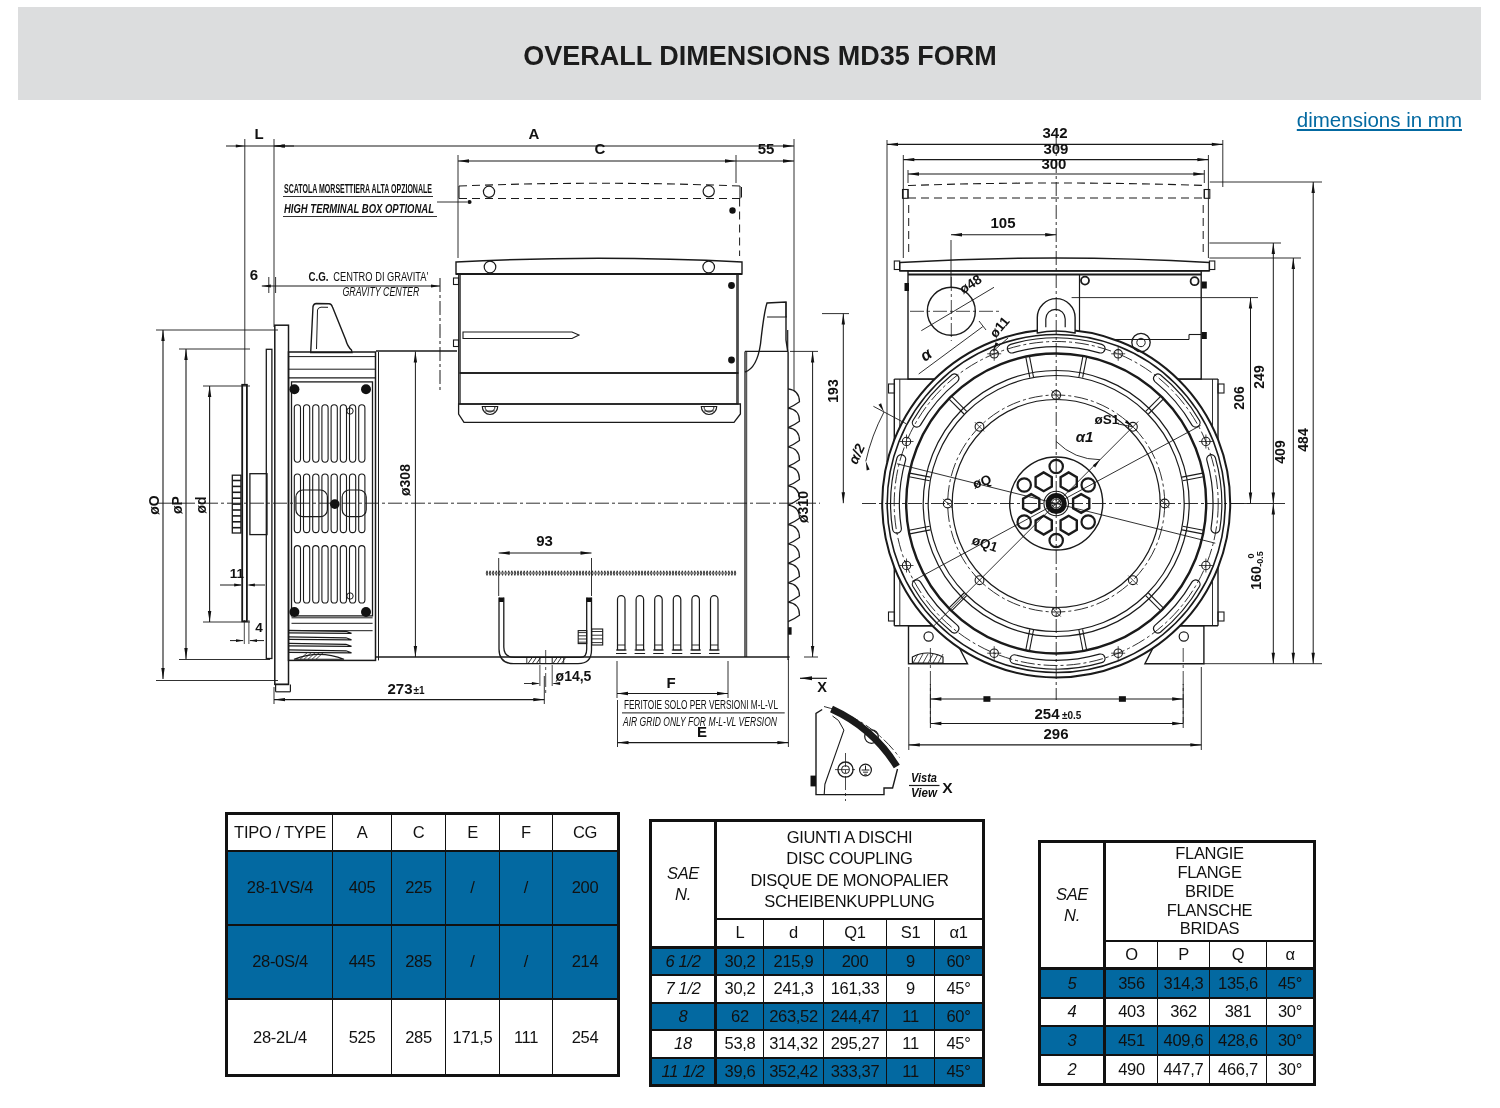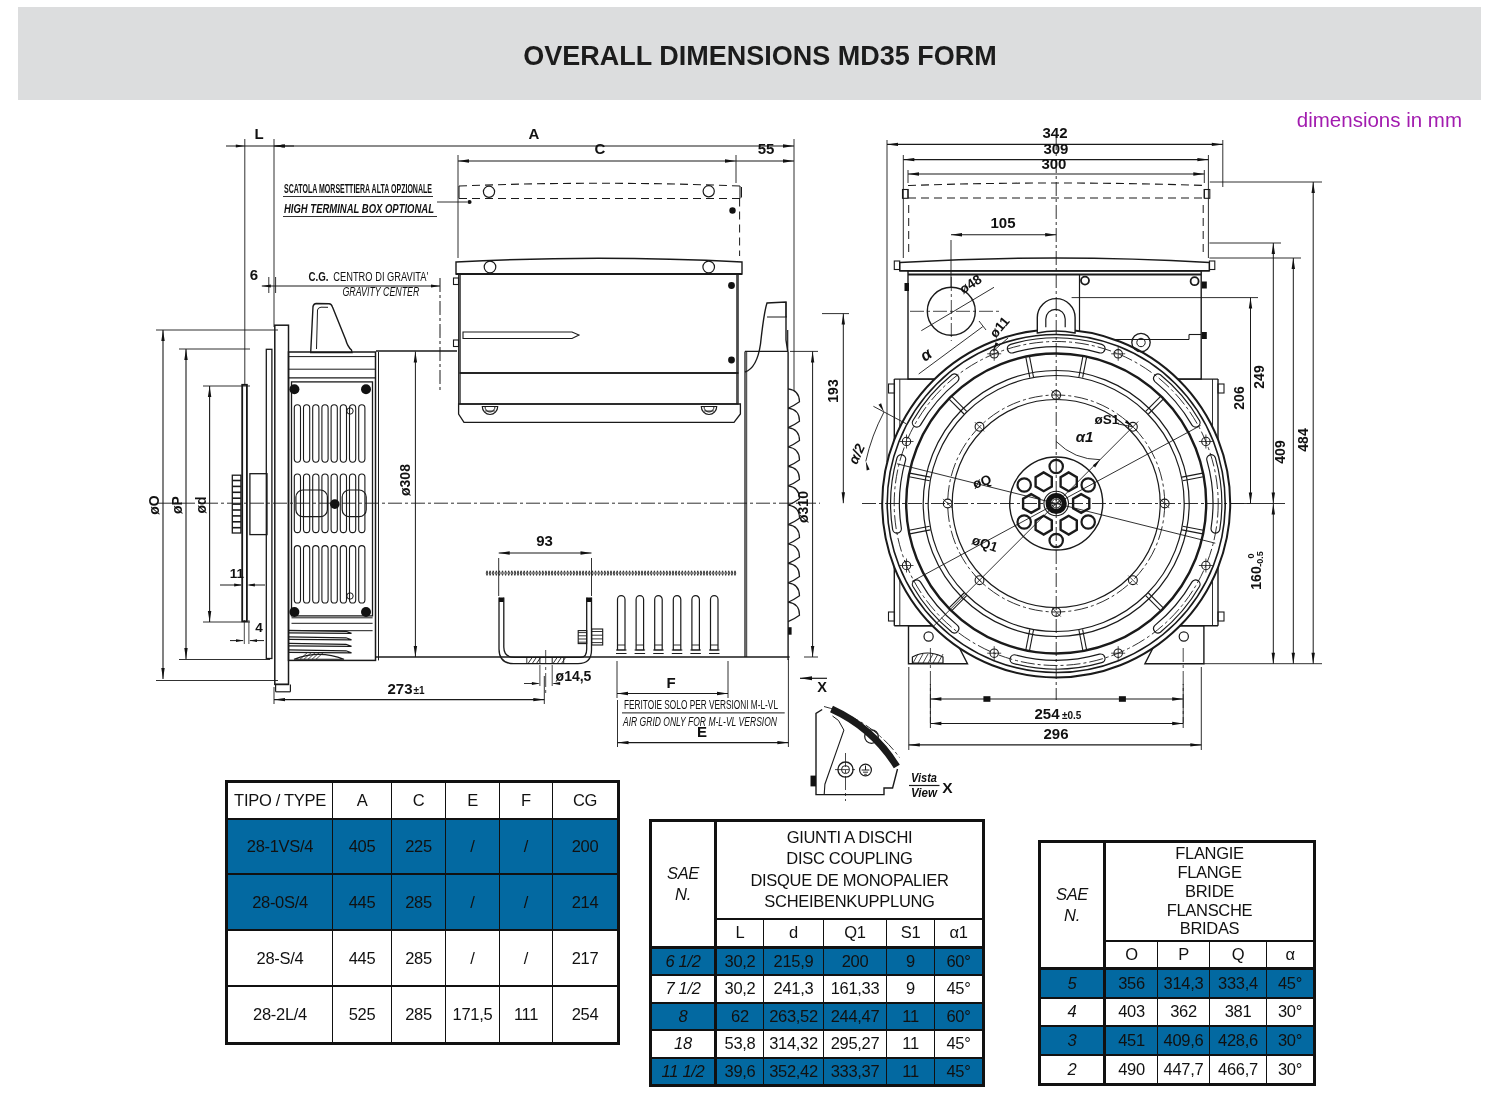--- a/index.html
+++ b/index.html
@@ -1,21 +1,21 @@
 <!DOCTYPE html>
 <html><head>
 <meta charset="utf-8">
 <style>
 * { margin:0; padding:0; box-sizing:border-box; }
 body { background:#ffffff; width:1500px; height:1108px; position:relative; overflow:hidden;
        font-family:"Liberation Sans", sans-serif; }
 #hdr { position:absolute; left:18px; top:7px; width:1463px; height:93px; background:#dcddde; }
 #title { position:absolute; left:0; top:41px; width:1520px; text-align:center;
           font-size:27px; font-weight:bold; color:#1c1c1c; letter-spacing:0px; }
-#dmm { position:absolute; right:38px; top:108px; font-size:20.5px; color:#a21caf; }
+#dmm { position:absolute; right:38px; top:108px; font-size:20.5px; color:#0369a1;text-decoration:underline; }
 svg { position:absolute; left:0; top:0; }
 table.t { position:absolute; border-collapse:collapse; table-layout:fixed;
            border:3.5px solid #111; font-size:16.5px; letter-spacing:-0.3px; color:#111; }
 table.t td { border:1.8px solid #111; border-top-width:2.8px; border-bottom-width:2.8px;
               text-align:center; vertical-align:middle;
               padding:0; line-height:1.3; white-space:nowrap; }
 table.t td.hb { border-bottom:3px solid #111; }
 table.t tr.g td { background:#0369a1; }
 table.t td.bd { border-right:3.5px solid #111;font-style:italic; }
 table.t tr.sub td { border-bottom:3px solid #111; }
@@ -581,21 +581,21 @@
 <circle cx="865.5" cy="770.0" r="5.9" fill="none" stroke="#1a1a1a" stroke-width="1.2"></circle>
 <line x1="865.5" y1="765.5" x2="865.5" y2="770.0" stroke="#1a1a1a" stroke-width="1.0"></line>
 <line x1="861.6" y1="770.0" x2="869.4" y2="770.0" stroke="#1a1a1a" stroke-width="1.0"></line>
 <line x1="863.0" y1="772.2" x2="868.0" y2="772.2" stroke="#1a1a1a" stroke-width="0.9"></line>
 <line x1="864.2" y1="774.3" x2="866.8" y2="774.3" stroke="#1a1a1a" stroke-width="0.9"></line>
 <text x="924.0" y="781.5" font-family="Liberation Sans, sans-serif" font-size="12.5" font-weight="bold" text-anchor="middle" fill="#111" font-style="italic" textLength="26" lengthAdjust="spacingAndGlyphs">Vista</text>
 <line x1="909.0" y1="785.5" x2="939.5" y2="785.5" stroke="#1a1a1a" stroke-width="1.2"></line>
 <text x="924.0" y="796.5" font-family="Liberation Sans, sans-serif" font-size="12.5" font-weight="bold" text-anchor="middle" fill="#111" font-style="italic" textLength="26" lengthAdjust="spacingAndGlyphs">View</text>
 <text x="947.5" y="792.5" font-family="Liberation Sans, sans-serif" font-size="15.5" font-weight="bold" text-anchor="middle" fill="#111">X</text>
 </svg>
-<table class="t" style="left:225px;top:780px;width:395px;height:265px">
+<table class="t" style="left:225px;top:812px;width:395px;height:265px">
     <colgroup>
       <col style="width:106px">
       <col style="width:59px">
       <col style="width:54px">
       <col style="width:54px">
       <col style="width:53px">
       <col>
     </colgroup>
     <tbody>
       <tr style="height:37px">
@@ -616,28 +616,20 @@
       </tr>
       <tr class="g">
         <td>28-0S/4</td>
         <td>445</td>
         <td>285</td>
         <td>/</td>
         <td>/</td>
         <td>214</td>
       </tr>
       <tr>
-        <td>28-S/4</td>
-        <td>445</td>
-        <td>285</td>
-        <td>/</td>
-        <td>/</td>
-        <td>217</td>
-      </tr>
-      <tr>
         <td>28-2L/4</td>
         <td>525</td>
         <td>285</td>
         <td>171,5</td>
         <td>111</td>
         <td>254</td>
       </tr>
     </tbody>
   </table>
 <table class="t" style="left:649px;top:819px;width:336px;height:268px">
@@ -719,21 +711,21 @@
       <tr style="height:28px" class="sub">
         <td>O</td>
         <td>P</td>
         <td>Q</td>
         <td>α</td>
       </tr>
       <tr class="g tb">
         <td class="bd">5</td>
         <td>356</td>
         <td>314,3</td>
-        <td>333,4</td>
+        <td>135,6</td>
         <td>45°</td>
       </tr>
       <tr class=" tb">
         <td class="bd">4</td>
         <td>403</td>
         <td>362</td>
         <td>381</td>
         <td>30°</td>
       </tr>
       <tr class="g tb">

